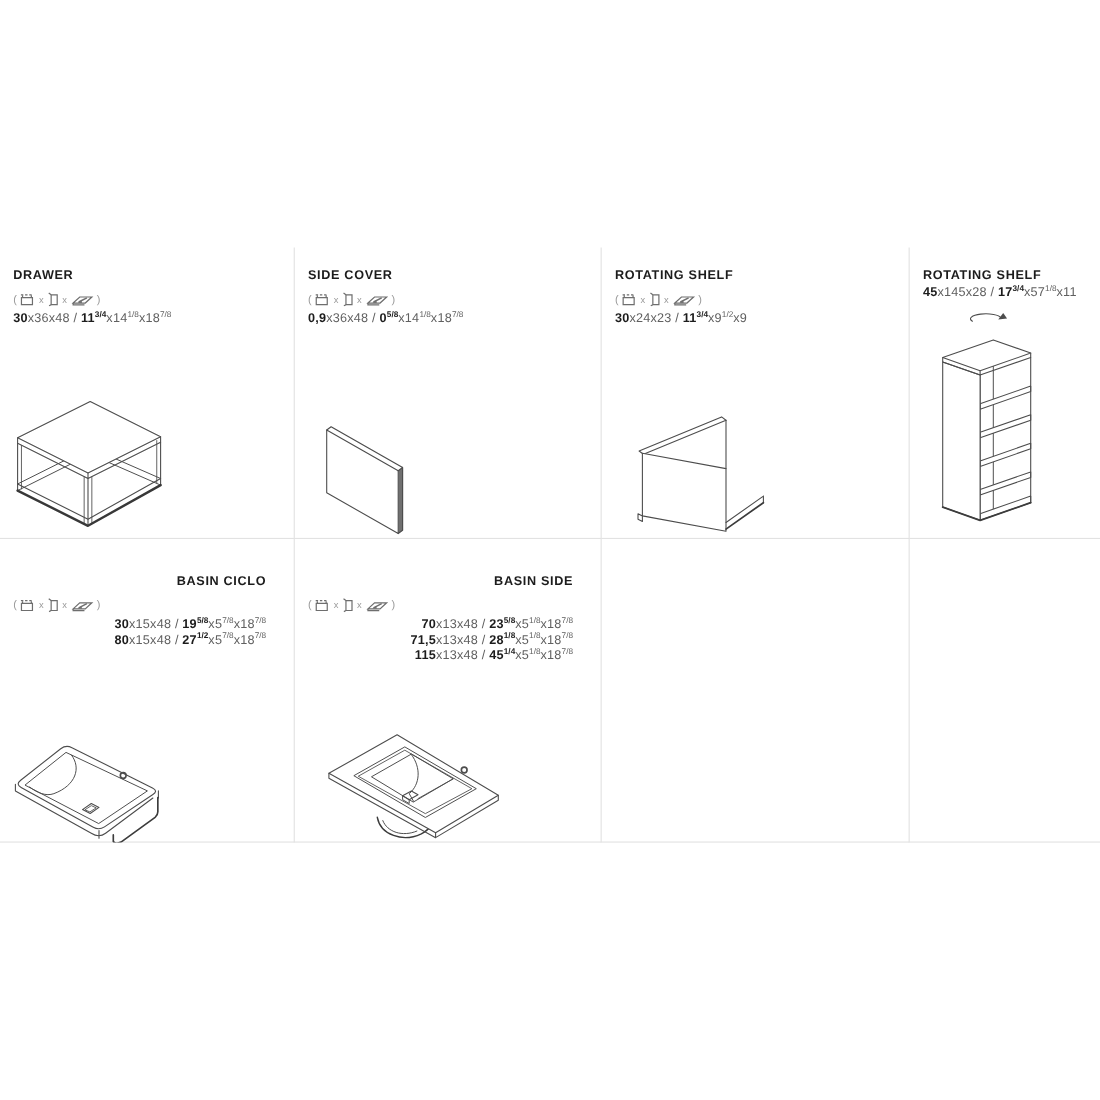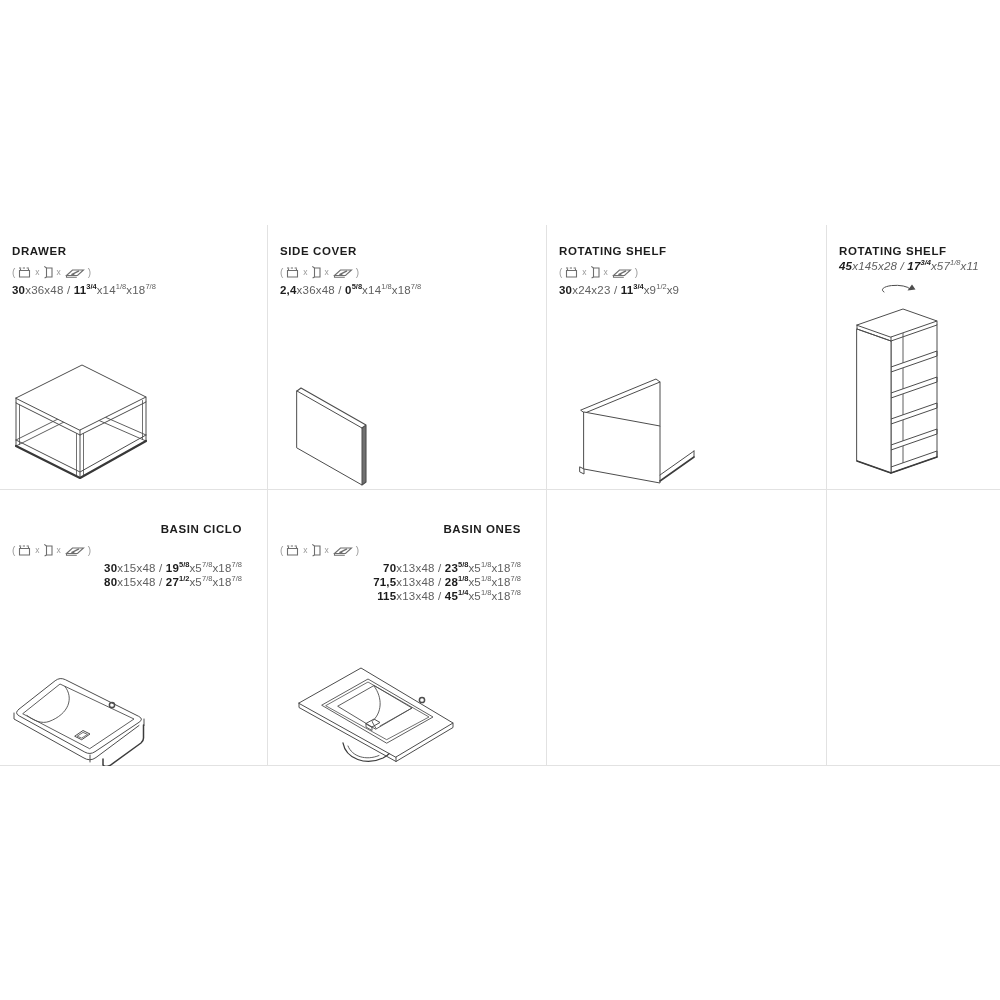--- a/index.html
+++ b/index.html
@@ -35,21 +35,21 @@
     letter-spacing:.6px;line-height:12px;
   }
   .legend{
     display:flex;align-items:center;gap:2px;height:16px;margin-top:7px;
     color:#8a8a8a;font-size:9px;
   }
   .legend svg{display:block;}
   .legend .paren{font-size:10px;color:#9a9a9a;}
   .legend .sep{font-size:8.5px;color:#9a9a9a;padding:0 1px;}
   .dims{margin-top:3px;}
-  .dims.tight{margin-top:2px;font-style:italic;}
+  .dims.tight{margin-top:2px;}
   .dim-line{
     font-size:11.5px;line-height:14px;color:var(--dim);letter-spacing:.2px;
     white-space:nowrap;
   }
   .dim-line .b{font-weight:bold;color:var(--dim-bold);}
   .dim-line sup{font-size:7.5px;letter-spacing:0;vertical-align:super;line-height:0;}
   .drawing{position:absolute;}
   .drawing path,.drawing circle,.drawing ellipse{vector-effect:non-scaling-stroke;}
 </style>
 </head>
@@ -109,21 +109,21 @@
   </svg>
   <span class="sep">x</span>
   <svg width="22" height="13" viewBox="0 0 22 13" fill="none" stroke="#6e6e6e" stroke-width="1.1">
     <path d="M2.5,9.5 L8.5,4 H19.5 L13.5,9.5 Z M2.5,9.5 V11.2 H12.8"></path>
     <path d="M15,4.8 L7.5,8.6" stroke-width="1.4"></path>
     <path d="M10.2,7.2 L6.5,9.2 L10.5,9.4 Z" fill="#6e6e6e" stroke="none"></path>
   </svg>
   <span class="paren">)</span>
 </div>
     <div class="dims">
-        <div class="dim-line"><span class="b">2,4</span><span>x36x48 / </span><span class="b">0</span><sup class="b">5/8</sup><span>x14</span><sup>1/8</sup><span>x18</span><sup>7/8</sup></div>
+        <div class="dim-line"><span class="b">0,9</span><span>x36x48 / </span><span class="b">0</span><sup class="b">5/8</sup><span>x14</span><sup>1/8</sup><span>x18</span><sup>7/8</sup></div>
       </div>
     <svg class="drawing" style="left:15px;top:145px;" width="110" height="122" viewBox="0 0 110 122" fill="none" stroke="#4d4d4d" stroke-width="1" stroke-linejoin="round" stroke-linecap="round">
       <path d="M79,58 L83,55 L83,112 L79,115 Z" fill="#707070" stroke="none"></path>
       <path d="M14,21 L79,58 L79,115 L14,78 Z" fill="#fff"></path>
       <path d="M14,21 L18,18 L83,55 L83,112 L79,115 M79,58 L83,55" stroke-width="1.1"></path>
     </svg>
   </div>
 
   <div class="cell">
     <h3 class="cell-title">ROTATING SHELF</h3>
@@ -216,21 +216,21 @@
       <path d="M14.8,47.3 L51.2,18.7 Q56,15 61.4,17.7 L134.6,54.3 Q140,57 135,60.3 L91,89.7 Q86,93 80.8,90.1 L15.2,53.9 Q10,51 14.8,47.3 Z" fill="#fff"></path>
       <path d="M19,51.5 L56,22 L130,57 L86,86.5 Z" stroke-width="0.9"></path>
       <path d="M61,24.5 C70,36 65,52 45,59.5 C38,62 30,59 23,53.5" stroke-width="0.9"></path>
       <path d="M71,74 L79,68.5 L86,72 L78,77.5 Z"></path>
       <path d="M73.5,74 L79,70.4 L83.5,72.4 L78,75.9 Z" stroke-width="0.8"></path>
       <circle cx="108" cy="43" r="2.6" stroke-width="1.5"></circle>
     </svg>
   </div>
 
   <div class="cell row2">
-    <h3 class="cell-title">BASIN ONES</h3>
+    <h3 class="cell-title">BASIN SIDE</h3>
     <div class="legend">
   <span class="paren">(</span>
   <svg width="15" height="13" viewBox="0 0 15 13" fill="none" stroke="#6e6e6e" stroke-width="1.1">
     <path d="M2,2 h10" stroke-dasharray="2.2 1.6"></path>
     <path d="M2.5,4.5 h10 v6.5 h-10 z"></path>
     <path d="M3.5,4.5 V2.5 M11.5,4.5 V2.5"></path>
   </svg>
   <span class="sep">x</span>
   <svg width="11" height="14" viewBox="0 0 11 14" fill="none" stroke="#6e6e6e" stroke-width="1.1">
     <path d="M3.5,3 h5.5 v9 h-5.5 z"></path>

